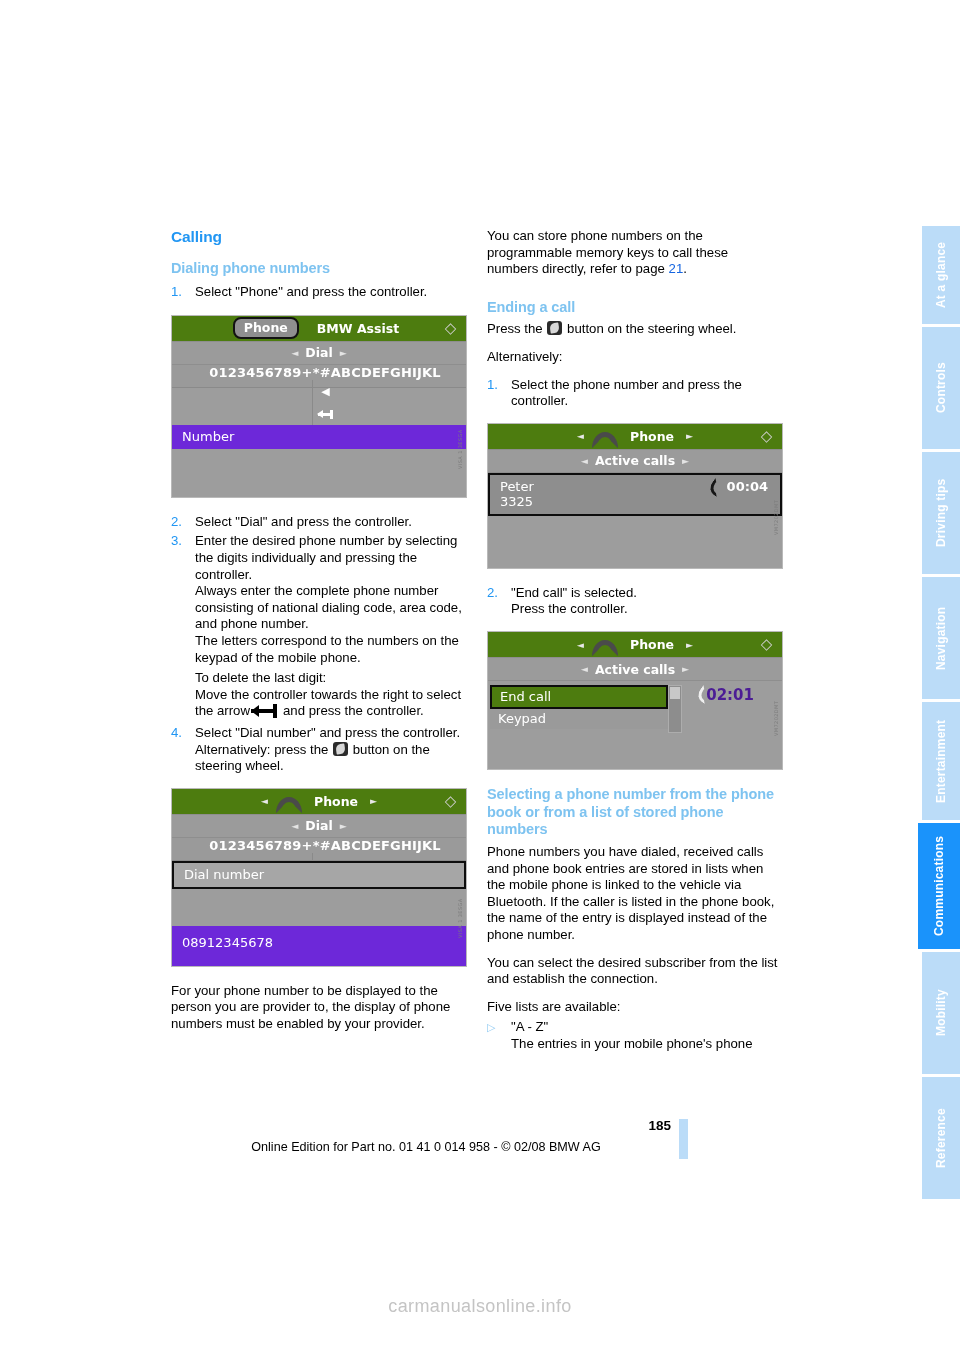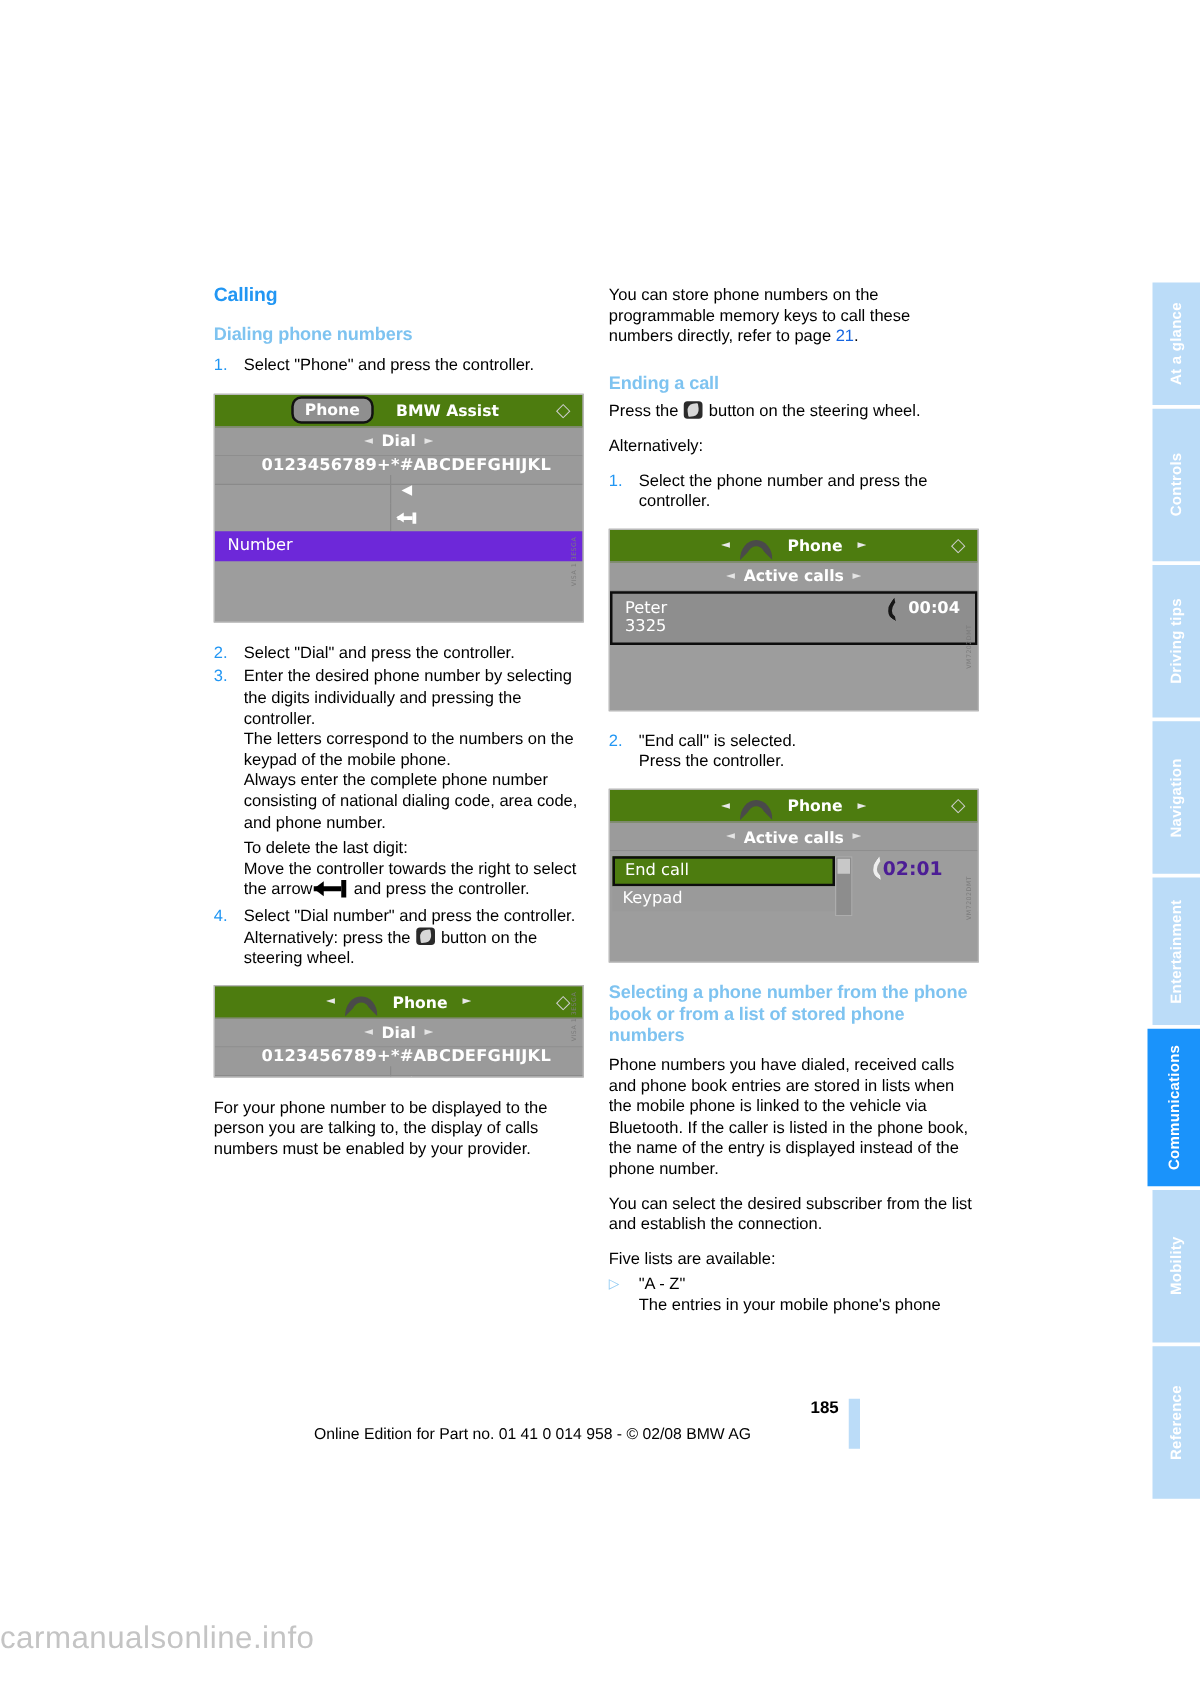--- a/index.html
+++ b/index.html
@@ -477,23 +477,23 @@
     width: 9px;
     height: 40px;
     background: #bbdcf8;
   }
 
   #watermark {
     position: absolute;
     left: 0;
     top: 1296px;
     width: 960px;
-    text-align: left;
+    text-align: center;
     color: #c4c4c4;
-    font-size: 25px;
+    font-size: 18px;
     letter-spacing: 0.4px;
   }
 </style>
 </head>
 <body>
 
 <div id="page">
 
   <div class="column" id="col-left">
 
@@ -533,22 +533,22 @@
 
     <div class="li tight">
       <span class="marker">2.</span>
       <span class="txt">Select "Dial" and press the controller.</span>
     </div>
 
     <div class="li" style="margin-bottom:4px;">
       <span class="marker">3.</span>
       <span class="txt">
         <span class="sub">Enter the desired phone number by selecting the digits individually and pressing the controller.</span>
+        <span class="sub">Always enter the complete phone number consisting of national dialing code, area code, and phone number.</span>
         <span class="sub">The letters correspond to the numbers on the keypad of the mobile phone.</span>
-        <span class="sub">Always enter the complete phone number consisting of national dialing code, area code, and phone number.</span>
       </span>
     </div>
 
     <div class="li" style="margin-bottom:5px;align-items:flex-end;">
       <span class="marker"></span>
       <span class="txt">
         <span class="sub">To delete the last digit:</span>
         <span><span>Move the controller towards the right to select the arrow</span><span class="glyph-backspace"><span class="bar"></span></span><span>and press the controller.</span></span>
       </span>
     </div>
@@ -572,24 +572,32 @@
       <div class="id-sub">
         <span class="arrow-l">◄</span>
         <span>Dial</span>
         <span class="arrow-r">►</span>
       </div>
       <div class="id-keys">
         <span class="chars">0123456789+*#ABCDEFGHIJKL</span>
         <span class="kbtn">◀</span>
         <span class="kbtn"><span class="bs"><i></i></span></span>
       </div>
+      <div class="id-body">
+        <div class="id-row boxed">
+          <span class="r-name">Dial number</span>
+        </div>
+        <div class="id-row plain-fill" style="padding-top:9px;padding-bottom:16px;">
+          <span class="r-name">08912345678</span>
+        </div>
+      </div>
       <div class="strip-code">VISA 1 3ESGA</div>
     </div>
 
-    <p class="body">For your phone number to be displayed to the person you are talking to, the display of calls numbers must be enabled by your provider.</p>
+    <p class="body">For your phone number to be displayed to the person you are provider to, the display of phone numbers must be enabled by your provider.</p>
   </div>
 
   <div class="column" id="col-right">
 
     <p class="body"><span>You can store phone numbers on the programmable memory keys to call these numbers directly, refer to page</span> <span class="pageref">21</span><span>.</span></p>
 
     <h3 class="sub-title tight spaced-top">Ending a call</h3>
     <p class="body"><span>Press the</span> <span class="glyph-phone-btn"></span> <span>button on the steering wheel.</span></p>
 
     <p class="body">Alternatively:</p>

